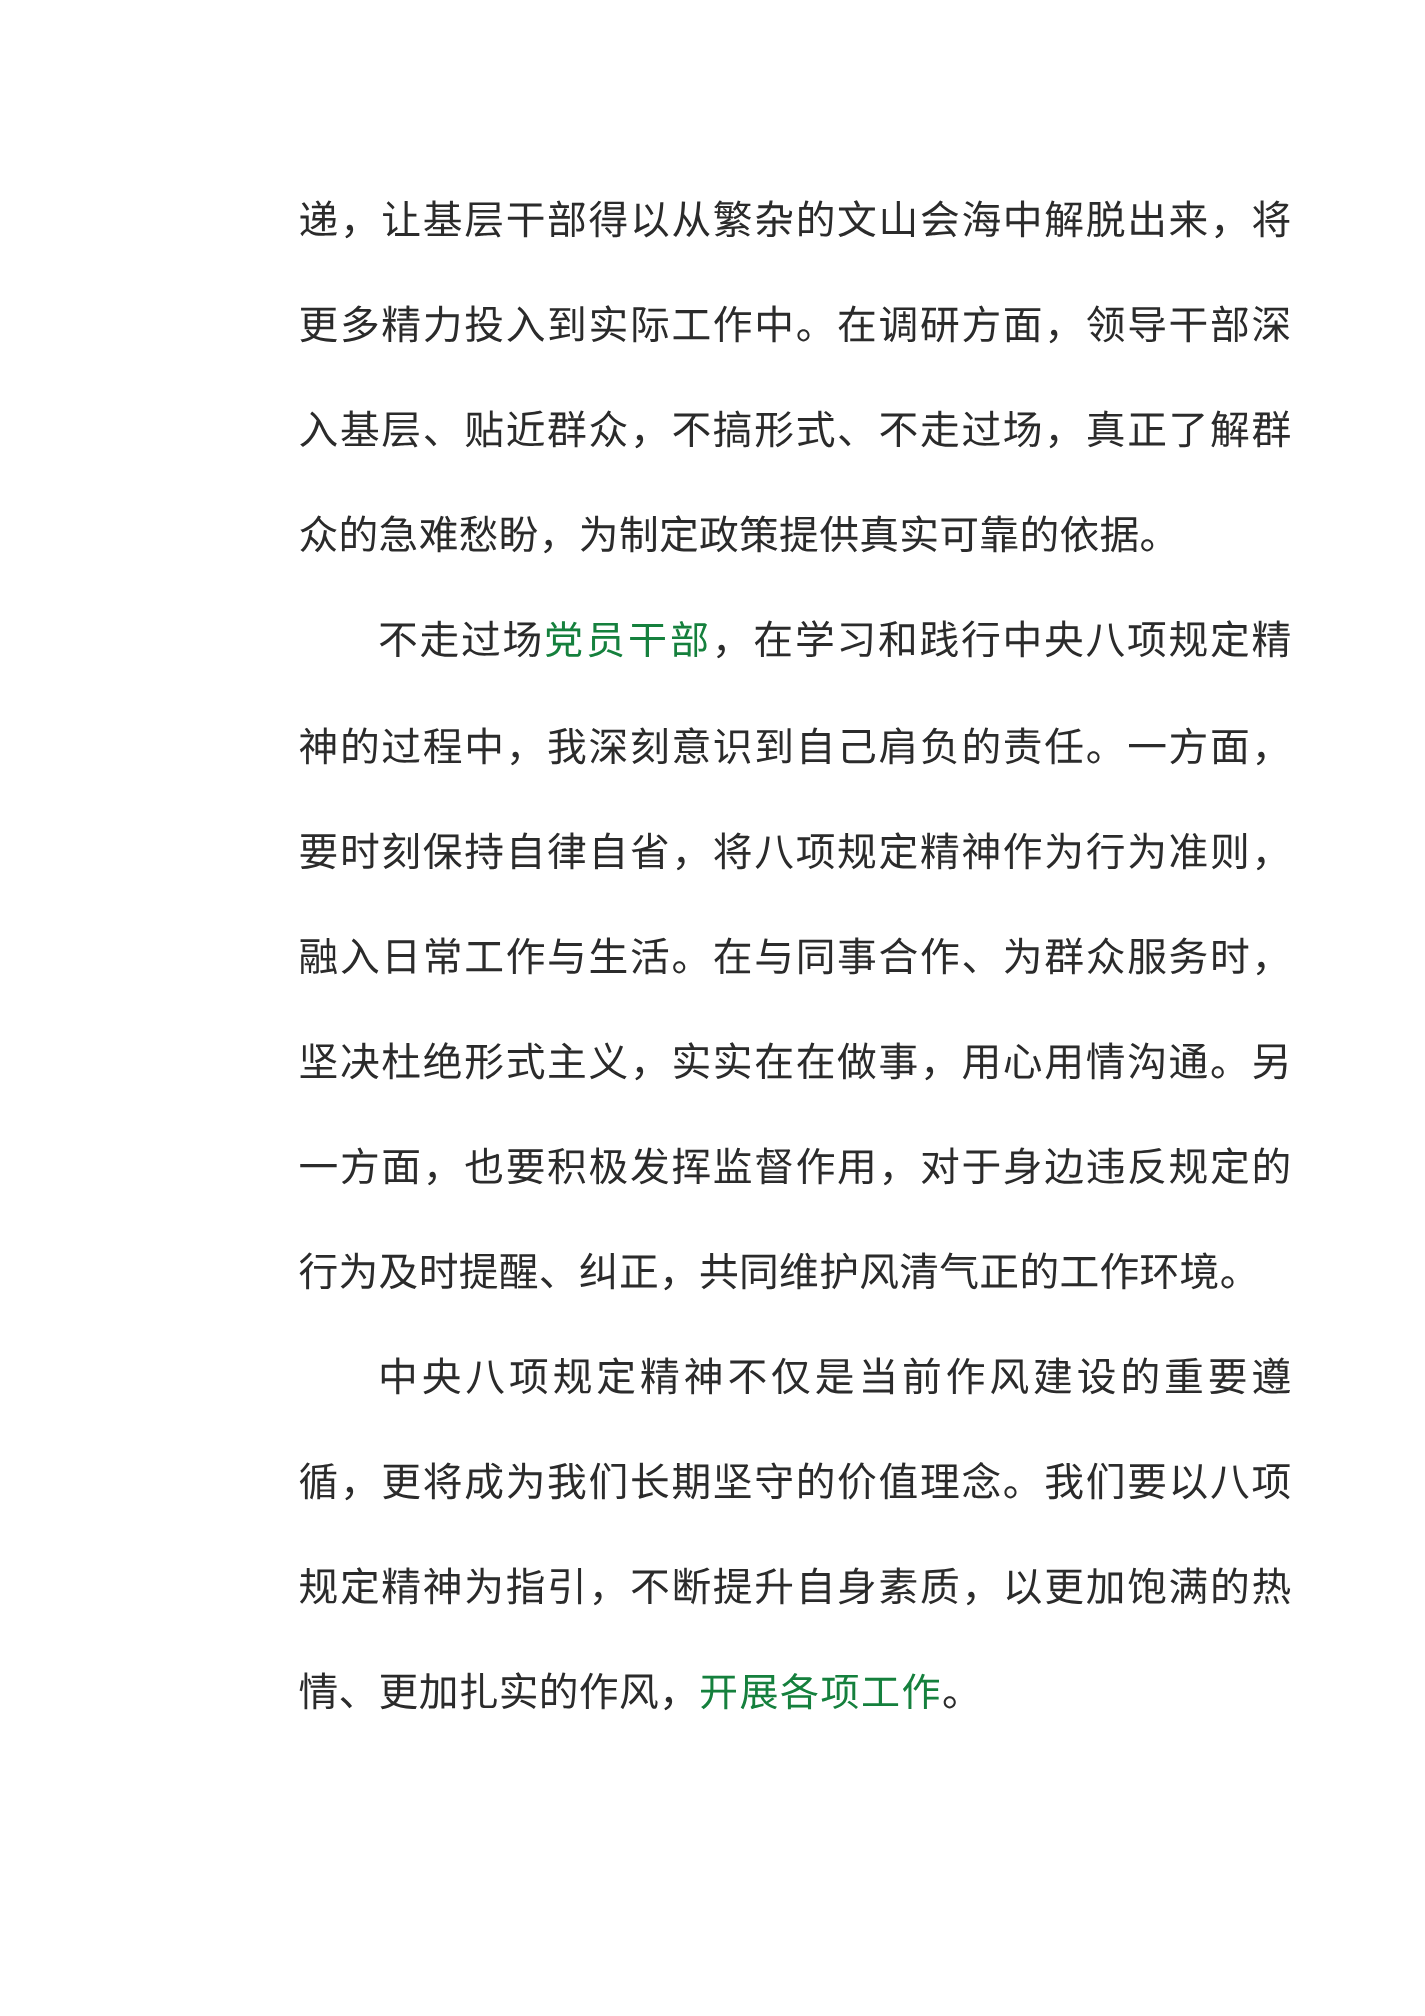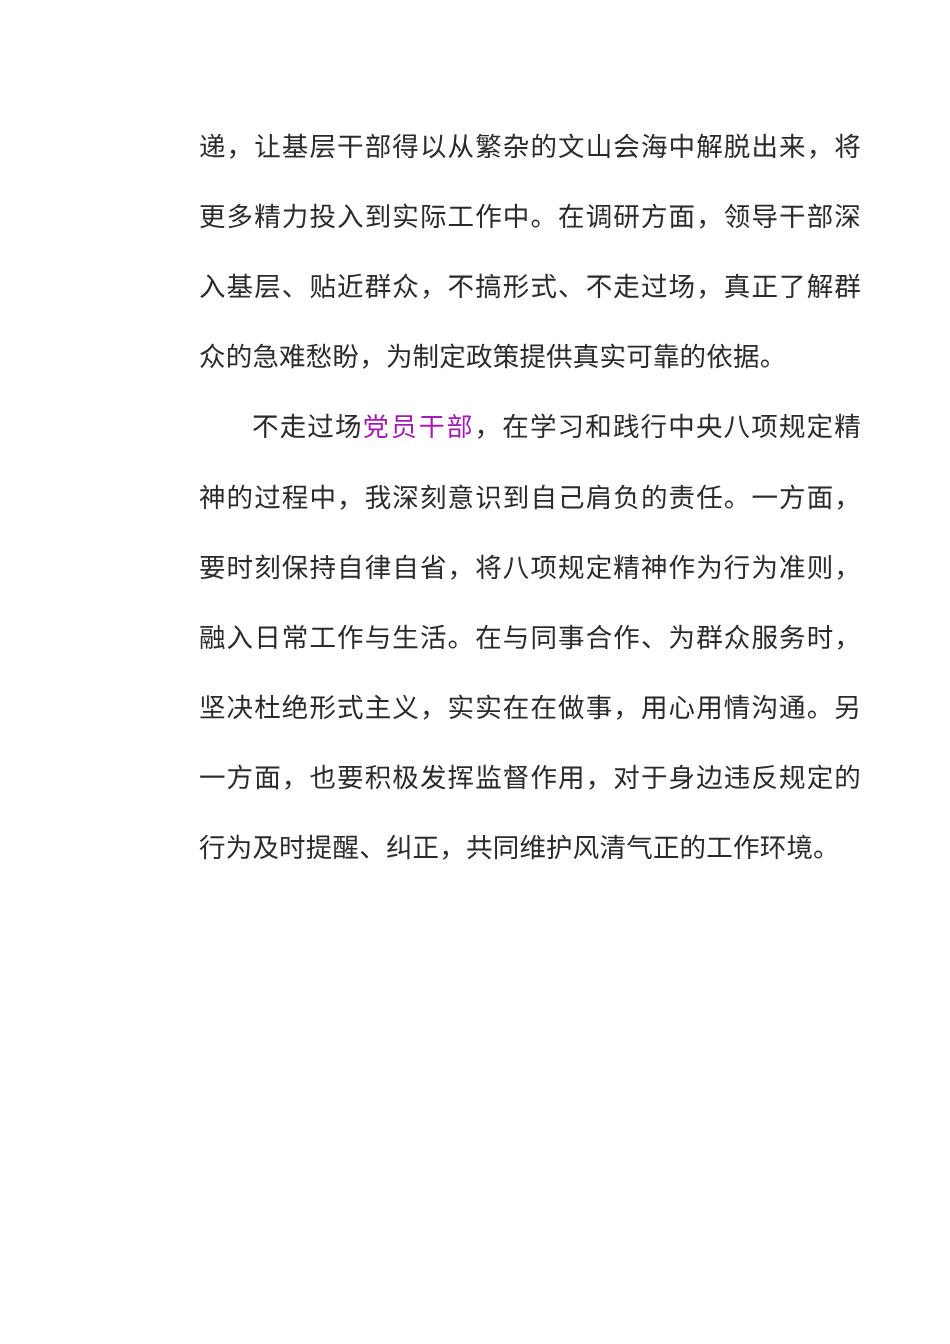--- a/index.html
+++ b/index.html
@@ -53,33 +53,36 @@
 
   .heading {
     font-weight: bold;
     text-indent: 2em;
     letter-spacing: 0.5px;
   }
 
   
   .alt-font {
     font-family: "Liberation Serif", "DejaVu Serif", serif;
-    color: #a21caf;
+    color: #15803d;
     font-size: 26px;
     letter-spacing: 1px;
   }
 </style>
 </head>
 <body>
 
 <div class="page">
   <div class="doc-body">
 
     <p class="para cont">递，让基层干部得以从繁杂的文山会海中解脱出来，将更多精力投入到实际工作中。在调研方面，领导干部深入基层、贴近群众，不搞形式、不走过场，真正了解群众的急难愁盼，为制定政策提供真实可靠的依据。</p>
 
 
     <p class="para indent">
       <span>不走过场</span><span class="alt-font">党员干部</span><span>，在学习和践行中央八项规定精神的过程中，我深刻意识到自己肩负的责任。一方面，要时刻保持自律自省，将八项规定精神作为行为准则，融入日常工作与生活。在与同事合作、为群众服务时，坚决杜绝形式主义，实实在在做事，用心用情沟通。另一方面，也要积极发挥监督作用，对于身边违反规定的行为及时提醒、纠正，共同维护风清气正的工作环境。</span>
     </p>
 
+    <p class="para indent">
+      <span>中央八项规定精神不仅是当前作风建设的重要遵循，更将成为我们长期坚守的价值理念。我们要以八项规定精神为指引，不断提升自身素质，以更加饱满的热情、更加扎实的作风，</span><span class="alt-font">开展各项工作</span><span>。</span>
+    </p>
 
   </div>
 </div>
 
 </body></html>

